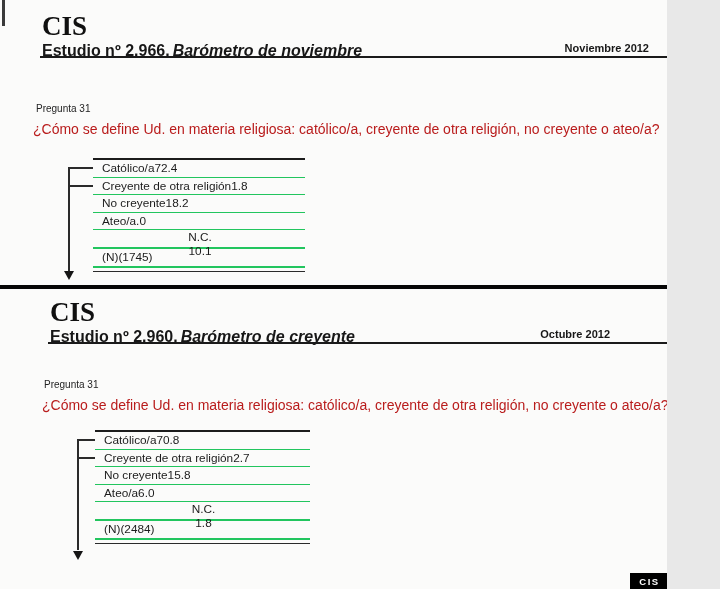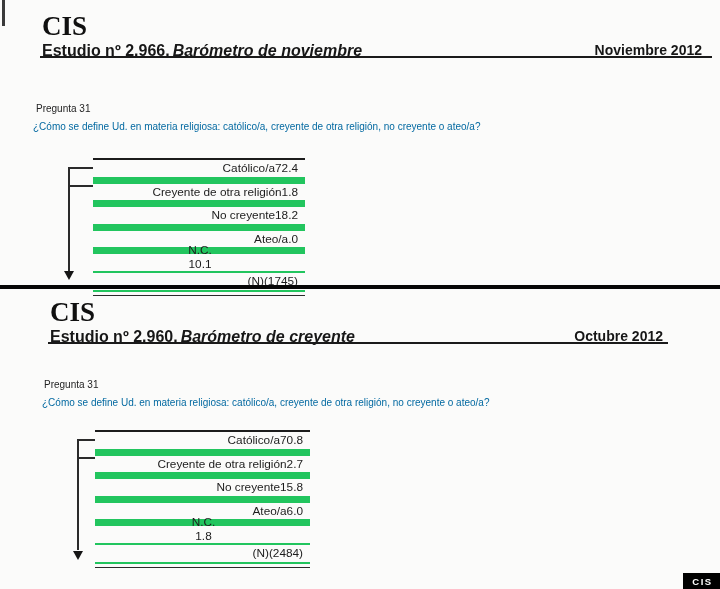--- a/index.html
+++ b/index.html
@@ -1,56 +1,56 @@
 <!DOCTYPE html>
 <html><head>
 <meta charset="utf-8">
 <style>
   html,body { margin:0; padding:0; background:#e8e8e8; }
   .page {
-    position:relative; width:720px; height:589px;
+    position:relative; width:667px; height:589px;
     background:#fbfbfa; overflow:hidden;
     font-family:"Liberation Sans", sans-serif; color:#1d1d1d;
   }
   
   .artifact { position:absolute; left:2px; top:0; width:3px; height:26px; background:#3a3a3a; }
 
   .logo { position:absolute; font-family:"Liberation Serif", serif; font-weight:bold; font-size:27px; line-height:1; color:#101010; }
   .s1 .logo { left:42px; top:13px; }
   .s2 .logo { left:50px; top:299px; }
 
   .studyline { position:absolute; font-size:16px; font-weight:bold; color:#171717; white-space:nowrap; }
   .s1 .studyline { left:42px; top:42px; }
   .s2 .studyline { left:50px; top:328px; }
   .study-title { font-style:italic; margin-left:3px; }
 
-  .date { position:absolute; font-size:14px; font-weight:bold; color:#171717; white-space:nowrap; }
+  .date { position:absolute; font-size:11px; font-weight:bold; color:#171717; white-space:nowrap; }
   .s1 .date { top:42px; right:18px; }
   .s2 .date { top:328px; right:57px; }
 
   .rule { position:absolute; height:2px; background:#1a1a1a; }
   .s1 .rule { left:40px; top:56px; width:672px; }
   .s2 .rule { left:48px; top:342px; width:620px; }
 
   .pregunta { position:absolute; font-size:10px; color:#242424; }
   .s1 .pregunta { left:36px; top:103px; }
   .s2 .pregunta { left:44px; top:379px; }
 
-  .question { position:absolute; font-size:10px; color:#0369a1; white-space:nowrap; }
+  .question { position:absolute; font-size:14px; color:#b91c1c; white-space:nowrap; }
   .s1 .question { left:33px; top:121px; }
   .s2 .question { left:42px; top:397px; }
 
   .qtable { position:absolute; border-top:2px solid #1c1c1c; font-size:11.8px; color:#1c1c1c; }
   .s1 .qtable { left:93px; top:158px; width:212px; }
   .s2 .qtable { left:95px; top:430px; width:215px; }
   .qtable::after { 
     content:""; position:absolute; left:0; right:0; bottom:-4px; height:1px; background:#2b2b2b;
   }
-  .trow { display:flex; justify-content:flex-end; align-items:center;
-          height:16.6px; padding:0 7px 0 9px; border-bottom:7px solid #22c55e; }
+  .trow { display:flex; justify-content:flex-start; align-items:center;
+          height:16.6px; padding:0 7px 0 9px; border-bottom:1px solid #22c55e; }
   .trow:nth-child(5) { border-bottom-width:2px;flex-direction:column; }
   .trow:last-child  { border-bottom-width:2px; }
   .tlabel { white-space:nowrap; }
   .tvalue { white-space:nowrap; }
 
   .vline { position:absolute; width:2px; background:#2a2a2a; }
   .s1 .vline { left:68px; top:167px; height:105px; }
   .s2 .vline { left:77px; top:439px; height:111px; }
   .tick { position:absolute; height:2px; background:#2a2a2a; }
   .s1 .tick1 { left:68px; top:167px; width:25px; }

